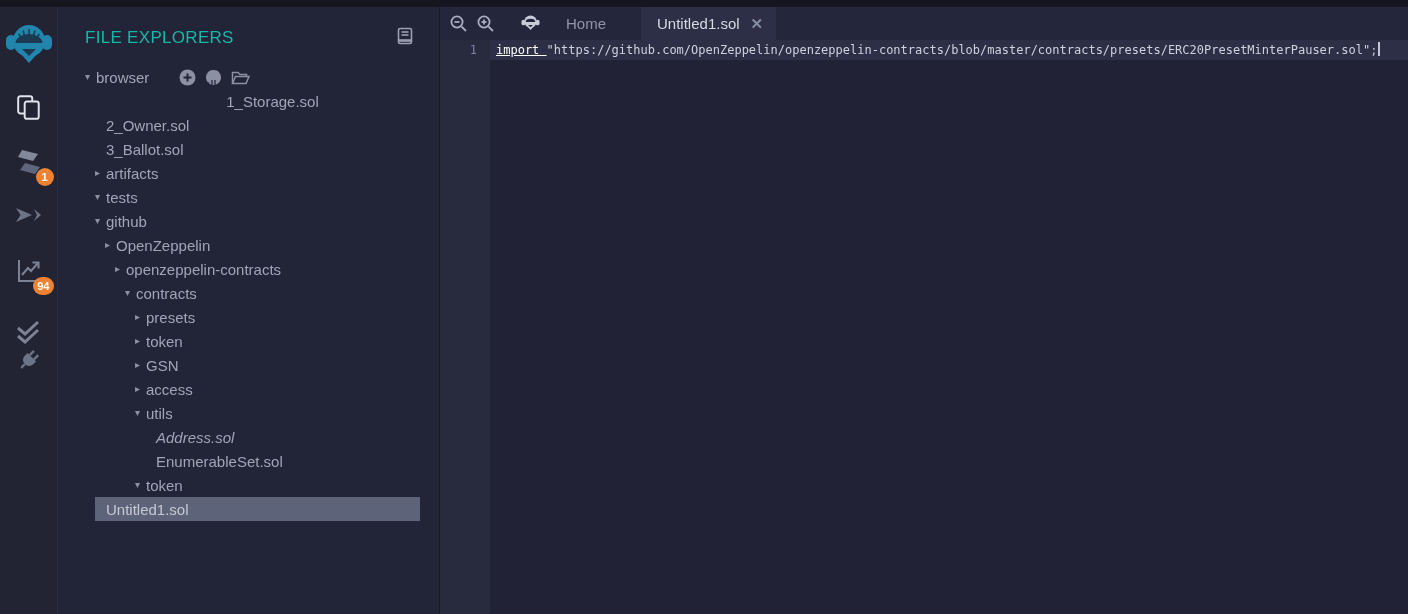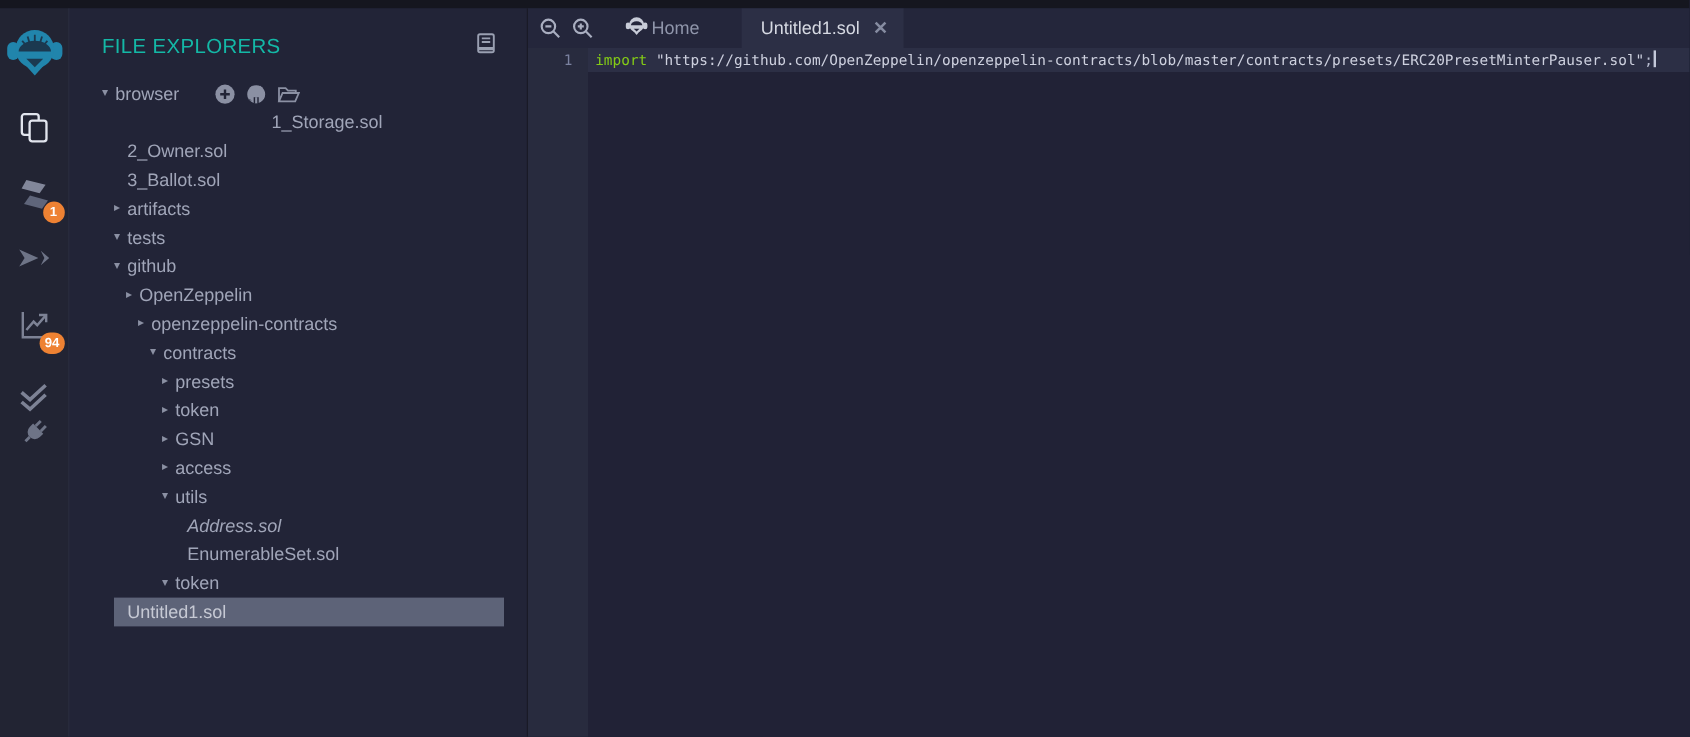--- a/index.html
+++ b/index.html
@@ -47,31 +47,31 @@
   .tree-row.selected { background:#5d6378; color:#c6c9d4; margin-right:19px; }
   .row-actions { display:flex; gap:9px; margin-left:30px; align-items:center; }
   .row-actions .act-ic { display:flex; align-items:center; cursor:pointer; }
 
   
   .editor { flex:1; min-width:0; display:flex; flex-direction:column; background:#212236; }
   .tab-bar { height:33px; flex-shrink:0; background:#24263b; display:flex; align-items:stretch; }
   .zoom-btn { width:27px; display:flex; align-items:center; justify-content:center; cursor:pointer; }
   .zoom-btn:first-child { margin-left:5px; }
   .tab { display:flex; align-items:center; font-size:15px; color:#8f95aa; cursor:pointer; }
-  .tab.home { gap:3px; margin-left:8px; padding:0 14px; }
+  .tab.home { gap:26px; margin-left:8px; padding:0 14px; }
   .tab.active-tab { background:#2c2f45; color:#d6d9e2; margin-left:21px; padding:0 13px 0 16px; }
   .tab-close { margin-left:11px; color:#868ca1; font-size:15px; font-weight:bold; line-height:1; cursor:pointer; }
 
   .editor-body { flex:1; display:flex; font-family:"DejaVu Sans Mono",monospace; font-size:12px; }
   .gutter { width:50px; flex-shrink:0; background:#282b3e; color:#7b82a0; text-align:right; }
   .gutter .ln { height:20px; line-height:20px; padding-right:13px; }
   .code { flex:1; min-width:0; }
   .code-line { height:20px; line-height:20px; padding-left:6px; white-space:pre; cursor:text; }
   .code-line.active-line { background:#2c2f45; }
-  .tok-keyword { color:#84cc16; }
+  .tok-keyword { color:#ffffff;text-decoration:underline; }
   .tok-string  { color:#ced1df; }
   .tok-default { color:#b8bdd0; }
   .caret { display:inline-block; width:2px; height:14px; background:#c4c9da; vertical-align:-2px; margin-left:1px; }
 </style>
 </head>
 <body>
 
 <div class="top-strip"></div>
 
 <div class="app">

